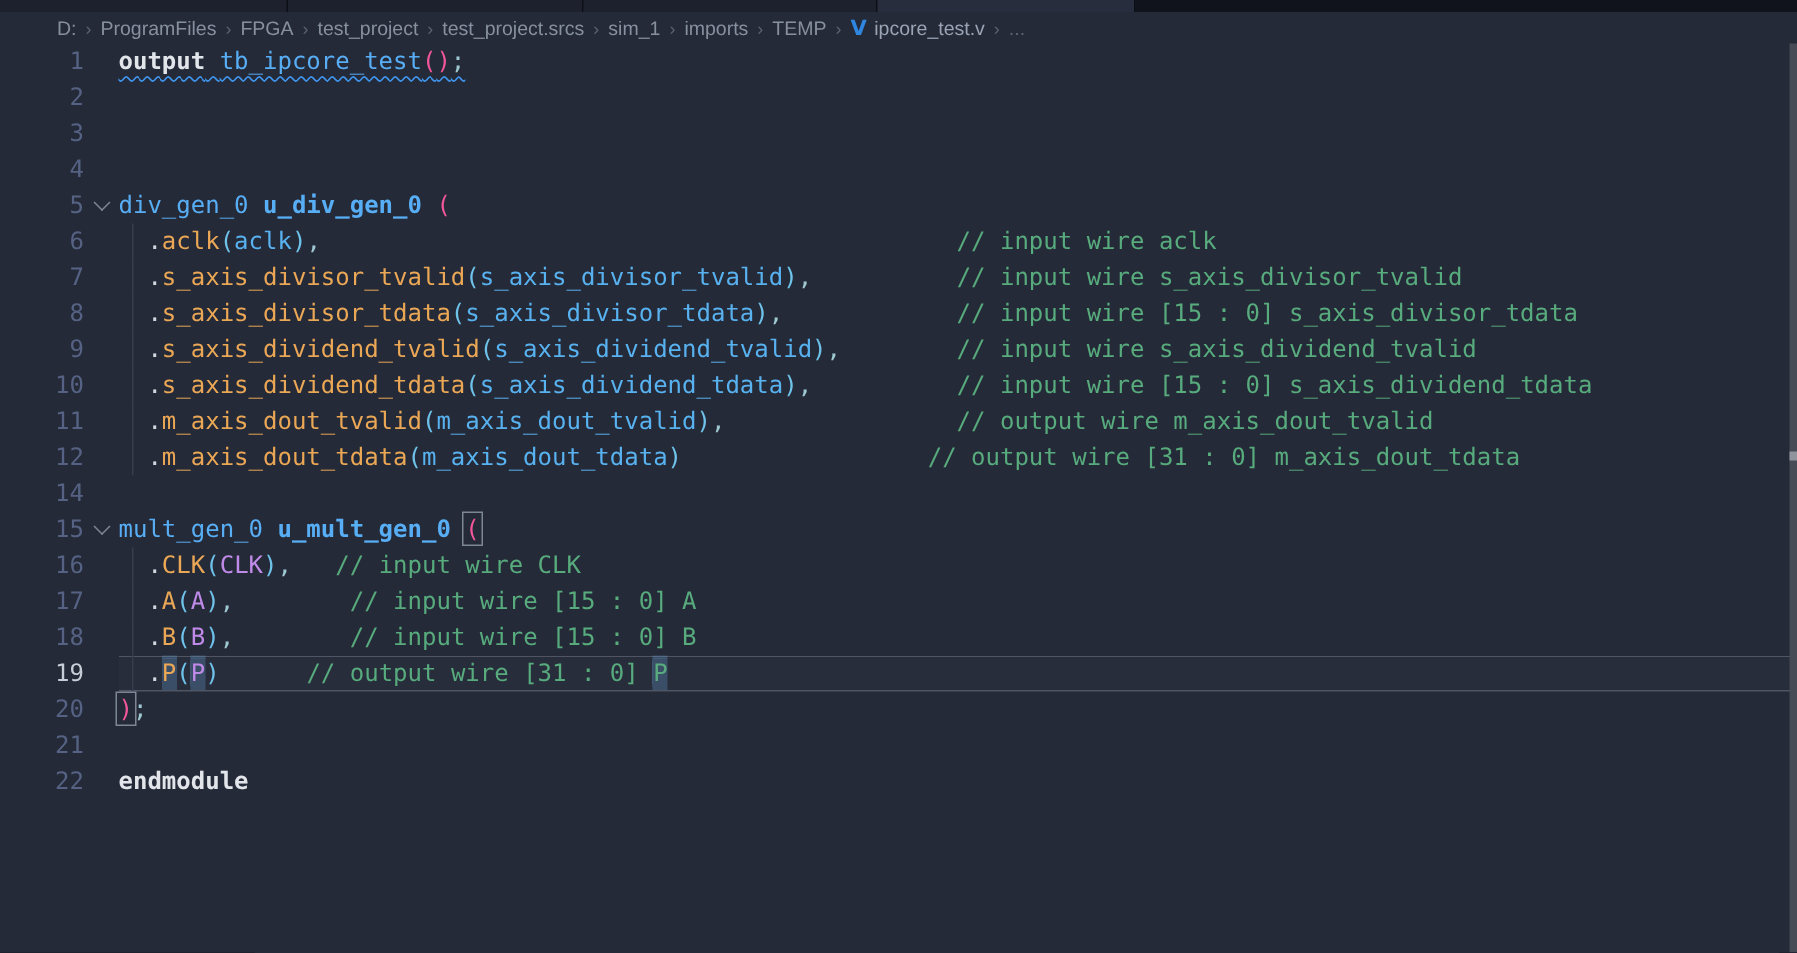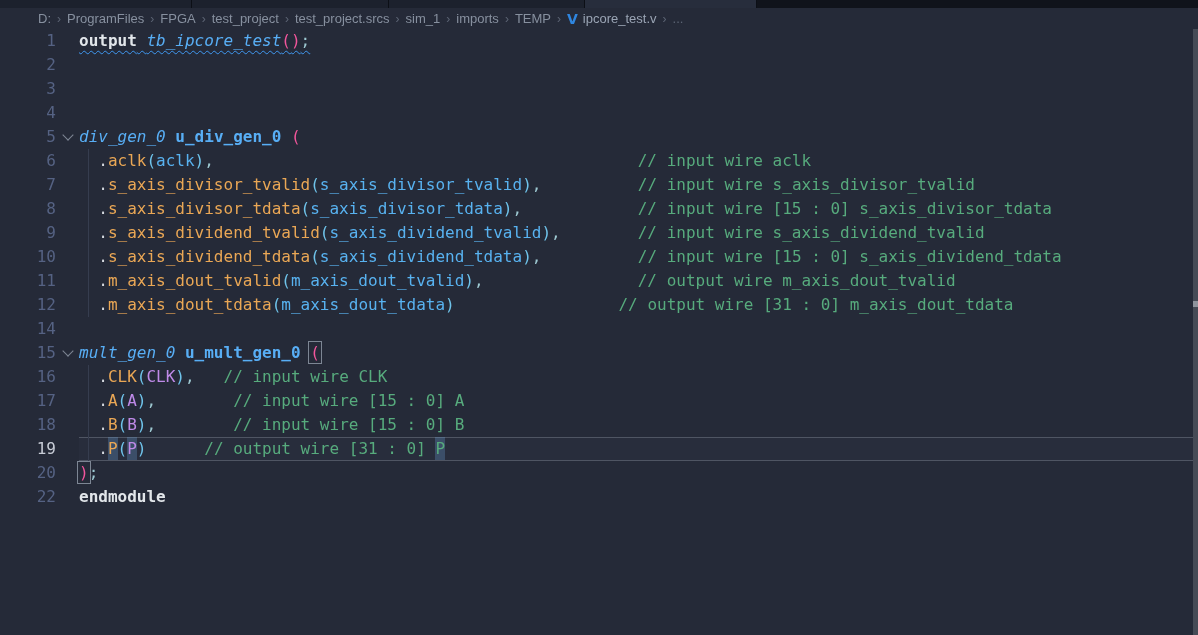--- a/index.html
+++ b/index.html
@@ -29,21 +29,21 @@
   .row.active .num{color:var(--gutact);}
   .row .fold{position:relative;z-index:1;display:inline-block;width:23px;text-align:center;vertical-align:top;}
   .chev{display:inline-block;width:7px;height:7px;border-right:1.5px solid #7e8694;
         border-bottom:1.5px solid #7e8694;transform:rotate(45deg);margin-bottom:3px;}
   .row .code{position:relative;z-index:1;color:var(--white);}
   .row .guide{position:absolute;left:88px;top:0;bottom:0;width:1px;background:var(--guide);z-index:0;}
   .row .linehl{position:absolute;left:79px;right:0;top:0;bottom:0;z-index:0;background:var(--clbg);
       box-shadow:inset 0 1px 0 var(--clb), inset 0 -1px 0 var(--clb);}
 
   .kw{color:var(--kw);font-weight:bold;}
-  .mod{color:var(--blue);font-style:italic;}
+  .mod{color:var(--blue);}
   .inst{color:var(--blue);font-weight:bold;}
   .port{color:var(--orange);}
   .id{color:var(--blue2);}
   .const{color:var(--purple);}
   .p1{color:var(--pink);}
   .p2{color:var(--cyan);}
   .dot{color:var(--white);}
   .sep2{color:var(--sep);}
   .com{color:var(--green);text-align:right;}
   .pln{color:var(--white);}
@@ -106,20 +106,21 @@
         <div class="row"><div class="guide"></div><span class="num">10</span><span class="fold"></span><span class="code"><span class="pln">  </span><span class="dot">.</span><span class="port">s_axis_dividend_tdata</span><span class="p2">(</span><span class="id">s_axis_dividend_tdata</span><span class="p2">)</span><span class="sep2">,</span><span class="pln">          </span><span class="com">// input wire [15 : 0] s_axis_dividend_tdata</span></span></div>
         <div class="row"><div class="guide"></div><span class="num">11</span><span class="fold"></span><span class="code"><span class="pln">  </span><span class="dot">.</span><span class="port">m_axis_dout_tvalid</span><span class="p2">(</span><span class="id">m_axis_dout_tvalid</span><span class="p2">)</span><span class="sep2">,</span><span class="pln">                </span><span class="com">// output wire m_axis_dout_tvalid</span></span></div>
         <div class="row"><div class="guide"></div><span class="num">12</span><span class="fold"></span><span class="code"><span class="pln">  </span><span class="dot">.</span><span class="port">m_axis_dout_tdata</span><span class="p2">(</span><span class="id">m_axis_dout_tdata</span><span class="p2">)</span><span class="pln">                 </span><span class="com">// output wire [31 : 0] m_axis_dout_tdata</span></span></div>
         <div class="row"><span class="num">14</span><span class="fold"></span><span class="code"></span></div>
         <div class="row"><span class="num">15</span><span class="fold"><i class="chev"></i></span><span class="code"><span class="mod">mult_gen_0</span><span class="pln"> </span><span class="inst">u_mult_gen_0</span><span class="pln"> </span><span class="p1 bm">(</span></span></div>
         <div class="row"><div class="guide"></div><span class="num">16</span><span class="fold"></span><span class="code"><span class="pln">  </span><span class="dot">.</span><span class="port">CLK</span><span class="p2">(</span><span class="const">CLK</span><span class="p2">)</span><span class="sep2">,</span><span class="pln">   </span><span class="com">// input wire CLK</span></span></div>
         <div class="row"><div class="guide"></div><span class="num">17</span><span class="fold"></span><span class="code"><span class="pln">  </span><span class="dot">.</span><span class="port">A</span><span class="p2">(</span><span class="const">A</span><span class="p2">)</span><span class="sep2">,</span><span class="pln">        </span><span class="com">// input wire [15 : 0] A</span></span></div>
         <div class="row"><div class="guide"></div><span class="num">18</span><span class="fold"></span><span class="code"><span class="pln">  </span><span class="dot">.</span><span class="port">B</span><span class="p2">(</span><span class="const">B</span><span class="p2">)</span><span class="sep2">,</span><span class="pln">        </span><span class="com">// input wire [15 : 0] B</span></span></div>
         <div class="row active"><div class="linehl"></div><div class="guide"></div><span class="num">19</span><span class="fold"></span><span class="code"><span class="pln">  </span><span class="dot">.</span><span class="port hl">P</span><span class="p2">(</span><span class="const hl">P</span><span class="p2">)</span><span class="pln">      </span><span class="com">// output wire [31 : 0] </span><span class="com hl">P</span></span></div>
         <div class="row"><span class="num">20</span><span class="fold"></span><span class="code"><span class="p1 bm">)</span><span class="sep2">;</span></span></div>
+        <div class="row"><span class="num">21</span><span class="fold"></span><span class="code"></span></div>
         <div class="row"><span class="num">22</span><span class="fold"></span><span class="code"><span class="kw">endmodule</span></span></div>
       </div>
   </div>
 
   <div class="ruler">
     <div class="mark"></div>
   </div>
 
 </div>
 

